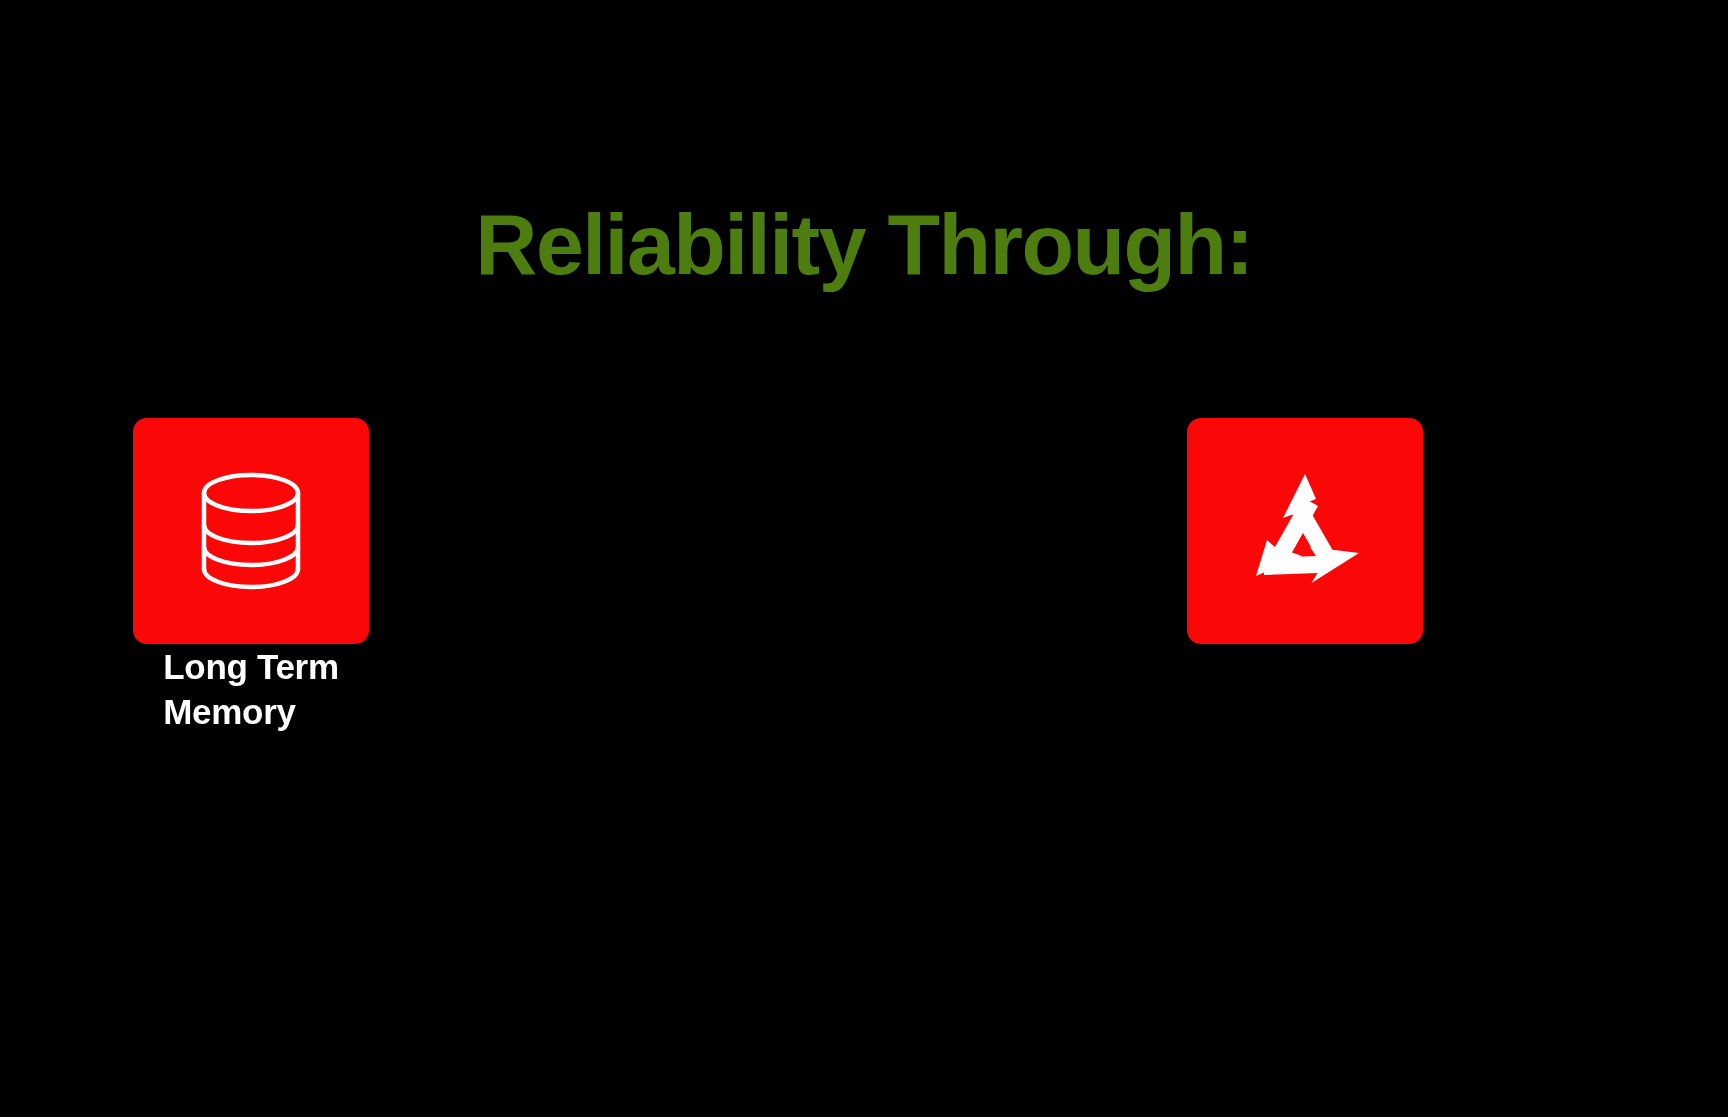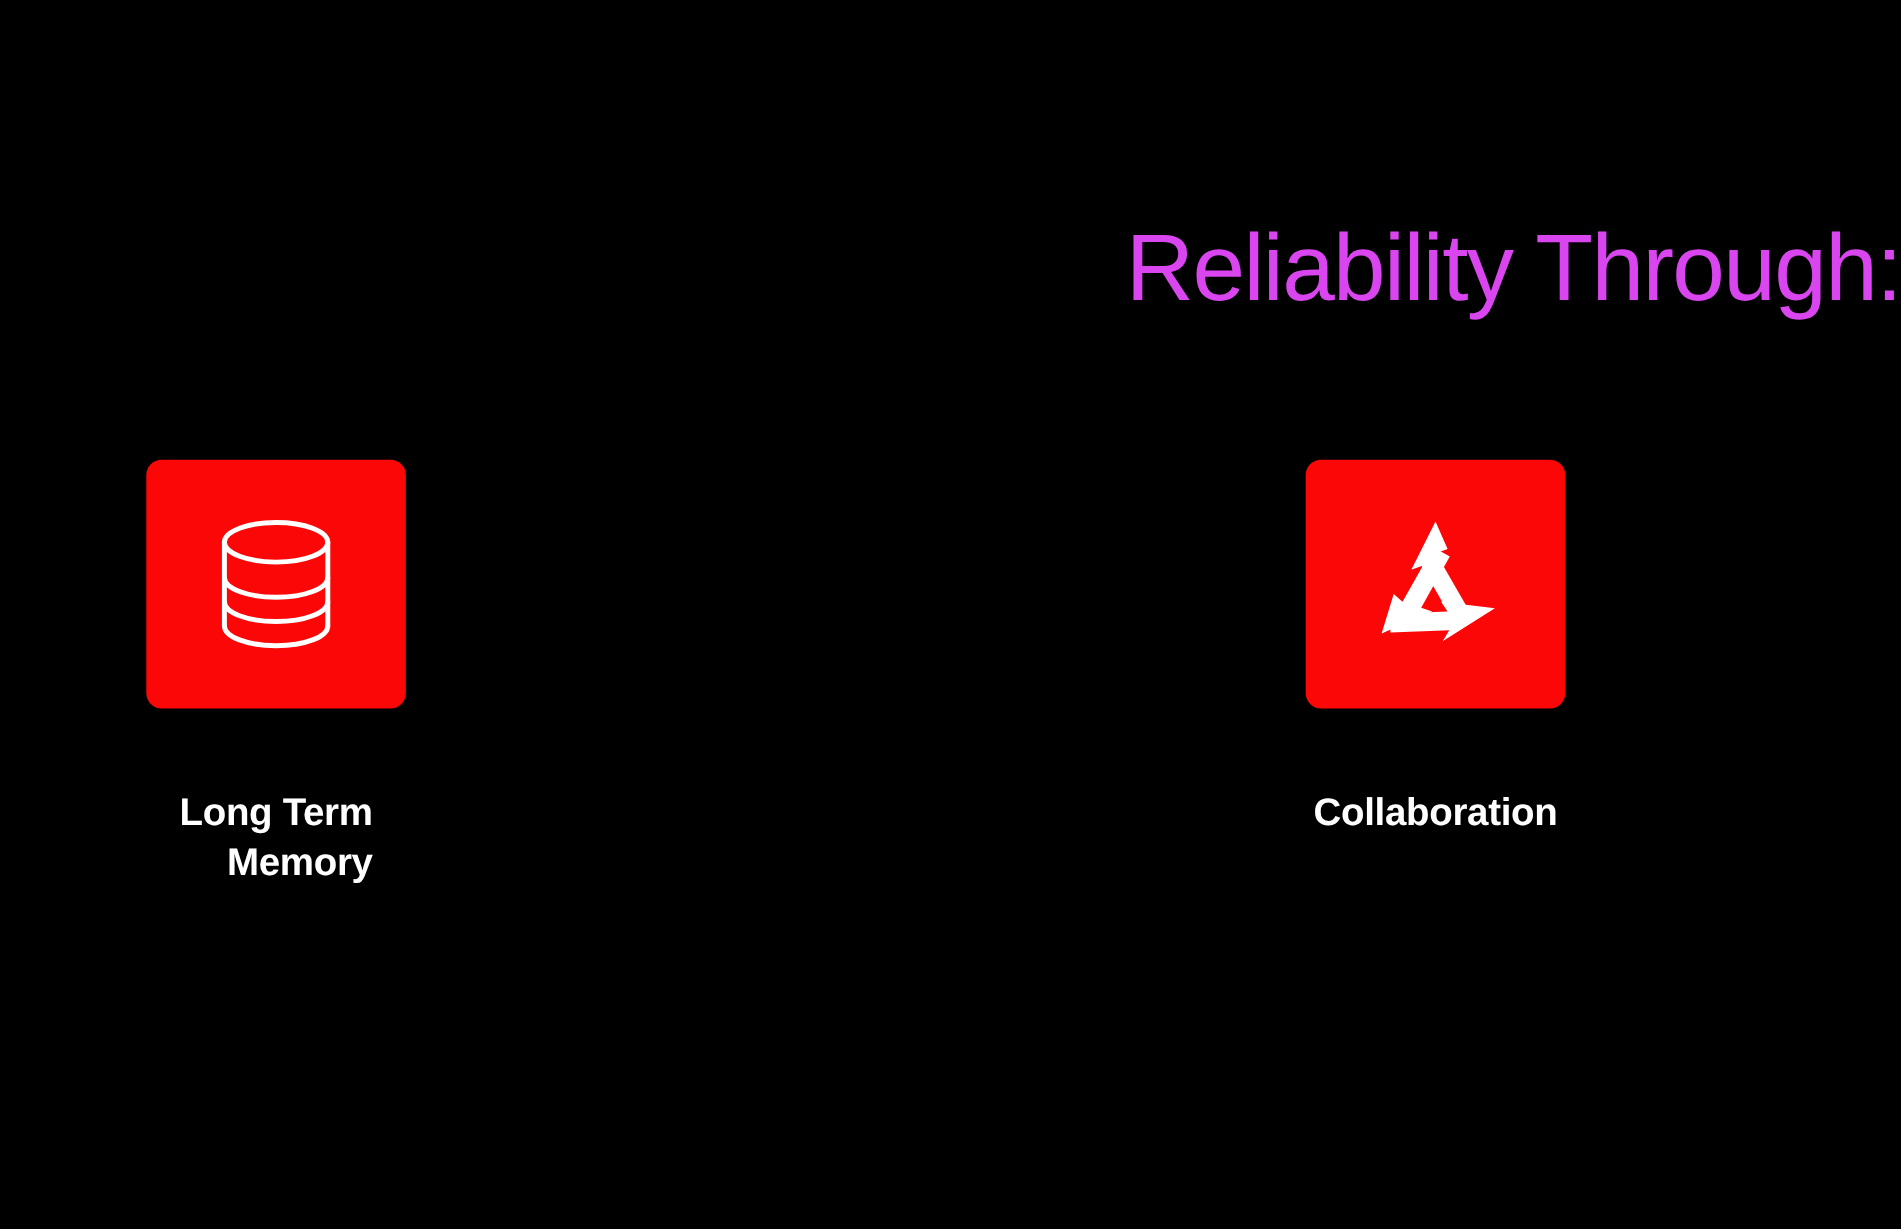--- a/index.html
+++ b/index.html
@@ -21,25 +21,25 @@
     width: 1728px;
     height: 1117px;
     background: #000000;
   }
 
   .slide-title {
     position: absolute;
     left: 0;
     top: 196px;
     width: 1728px;
-    text-align: right;
-    color: #d946ef;
+    text-align: center;
+    color: #4d7c0f;
     font-size: 86px;
     line-height: 96px;
-    font-weight: 400;
+    font-weight: 700;
     letter-spacing: -1.5px;
     font-family: "Liberation Sans", sans-serif;
     white-space: nowrap;
   }
 
   .cards {
     position: absolute;
     left: 133px;
     top: 418px;
     width: 1290px;
@@ -65,26 +65,25 @@
     align-items: center;
     justify-content: center;
     box-sizing: border-box;
   }
 
   .card-tile svg {
     display: block;
   }
 
   .card-label {
-    margin-top: 72px;
     color: #ffffff;
     font-size: 35px;
     line-height: 45px;
     font-weight: 700;
-    text-align: right;
+    text-align: left;
     letter-spacing: -0.3px;
     font-family: "Liberation Sans", sans-serif;
     white-space: pre-line;
   }
 </style>
 </head>
 <body>
 
 <div class="slide">
 
@@ -116,18 +115,17 @@
           <svg width="126" height="118" viewBox="0 0 126 118" fill="#ffffff">
 
             <path d="M63 2 L41 46 L50.5 42.5 L77 89 L92 80.5 L63.5 31 L74 27 Z"></path>
 
             <path d="M121 90 L72 84 L78 93 L26 95 L26 112 L79.5 110 L73.5 120 Z" transform="translate(-4,-9)"></path>
 
             <path d="M14 104 L60 84 L50 80.5 L76 34 L61 25.5 L33 75 L25 68 Z"></path>
           </svg>
         </span>
       </div>
-      <div class="card-label">Collaboration</div>
     </div>
 
 
   </div>
 </div>
 
 </body></html>

